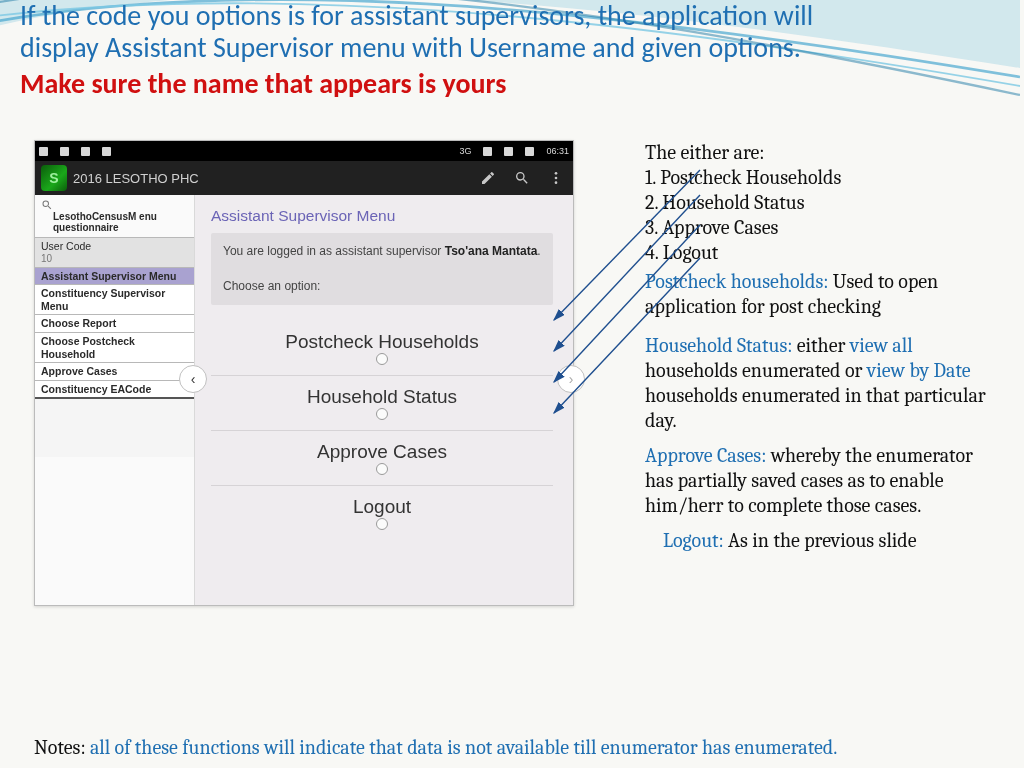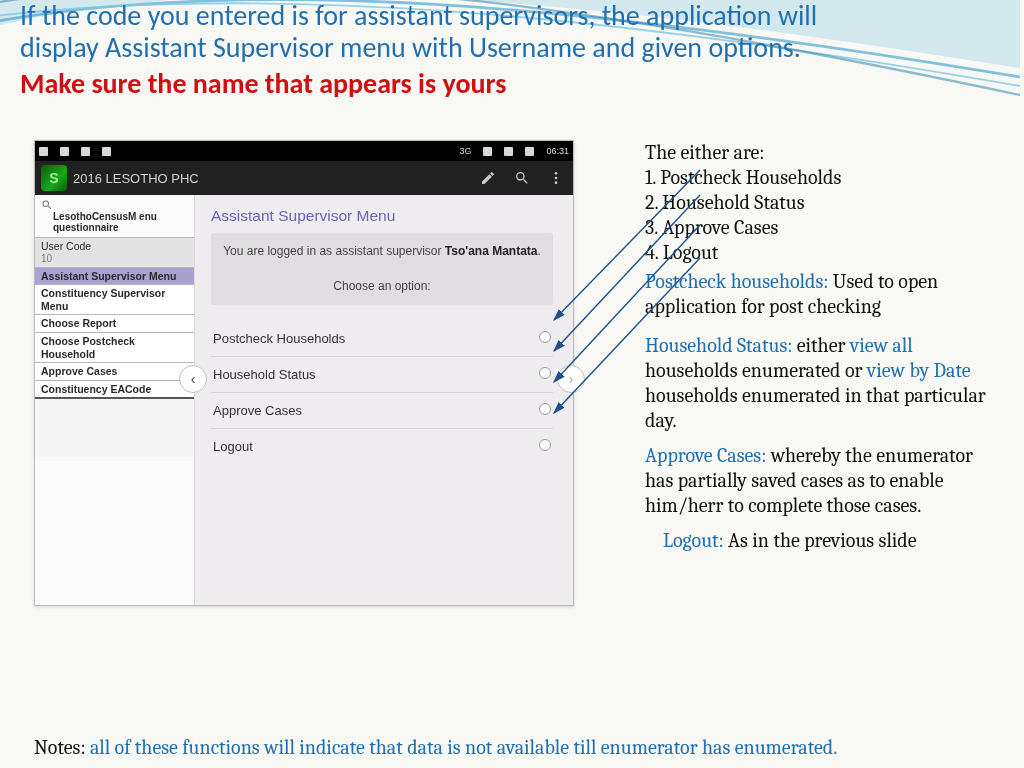--- a/index.html
+++ b/index.html
@@ -87,27 +87,27 @@
     padding: 12px 20px 12px 16px; position: relative;
   }
   .menu-title {
     color: #6b64b6; font-size: 15.5px; font-weight: 500;
     margin-bottom: 8px;
   }
   .info-box {
     background: #e0dde0; border-radius: 2px; padding: 10px 12px;
     font-size: 12px; color: #444; line-height: 1.45;
     margin-bottom: 16px;
-    text-align: center;
   }
   .info-box b { color:#222; }
   .opt-row {
-    display: flex; justify-content: space-between;
-    padding: 10px 2px; font-size: 13px; color: #333;
+    display: flex; align-items: center; justify-content: space-between;
+    padding: 10px 2px; font-size: 19px; color: #333;
     border-bottom: 1px solid #d6d3d6;
+    flex-direction: column;
   }
   .opt-row:last-child { border-bottom: none; }
   .radio {
     width: 12px; height: 12px; border: 1px solid #9a9a9a; border-radius: 50%;
     background: #fbfbfb;
   }
   .navpad {
     position:absolute; top: 170px; left: -16px;
     width: 28px; height:28px; border:1px solid #c0c0c0; border-radius:50%;
     background:#fff; display:flex; align-items:center; justify-content:center;
@@ -142,21 +142,21 @@
 <body>
 
 <svg class="swoosh" viewBox="0 0 1200 200" preserveAspectRatio="none">
   <path d="M0 90 C 300 0, 700 40, 1200 120 L1200 0 L0 0 Z" fill="#5fb7d8" opacity="0.25"></path>
   <path d="M0 80 C 320 10, 720 50, 1200 130" fill="none" stroke="#2e9bc9" stroke-width="3" opacity="0.6"></path>
   <path d="M0 70 C 340 20, 740 60, 1200 140" fill="none" stroke="#7cc8e4" stroke-width="2" opacity="0.8"></path>
   <path d="M0 60 C 300 -10, 680 40, 1200 150" fill="none" stroke="#1d79a6" stroke-width="2.5" opacity="0.5"></path>
 </svg>
 
 <div class="heading-area">
-  <div class="heading-line">If the code you entered is for assistant supervisors, the application will</div>
+  <div class="heading-line">If the code you options is for assistant supervisors, the application will</div>
   <div class="heading-line">display Assistant Supervisor menu with Username and given options.</div>
   <div class="warn-line">Make sure the name that appears is yours</div>
 </div>
 
 <div class="stage">
   <div class="phone">
     <div class="statusbar">
       <div class="left-ic">
         <span class="sb-ic"></span>
         <span class="sb-ic"></span>

